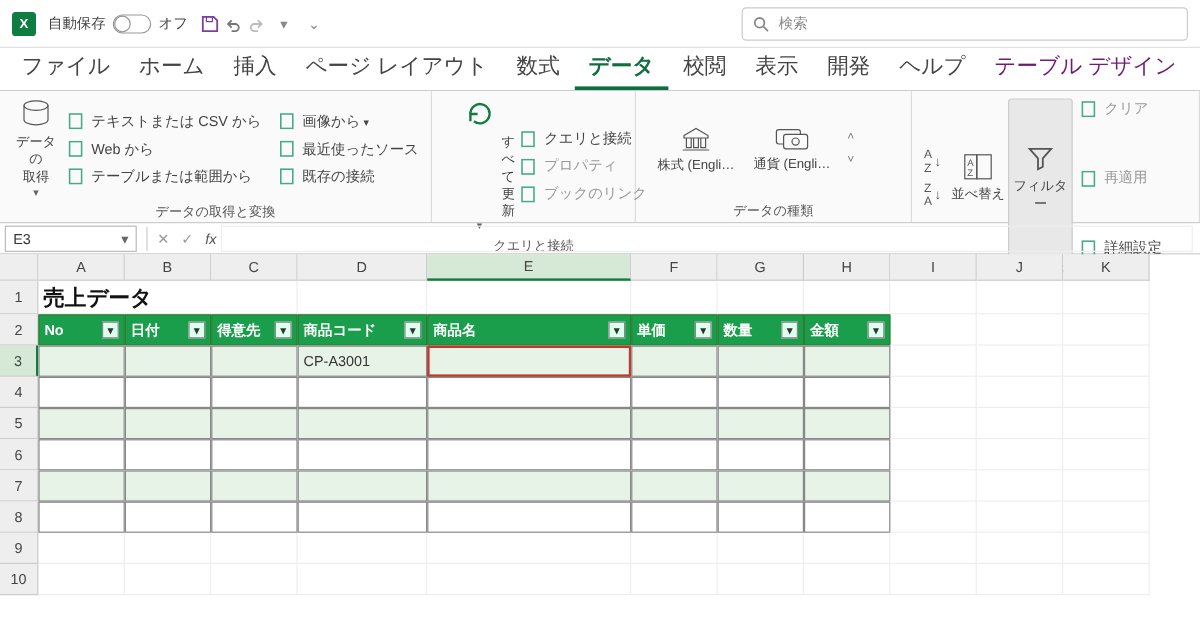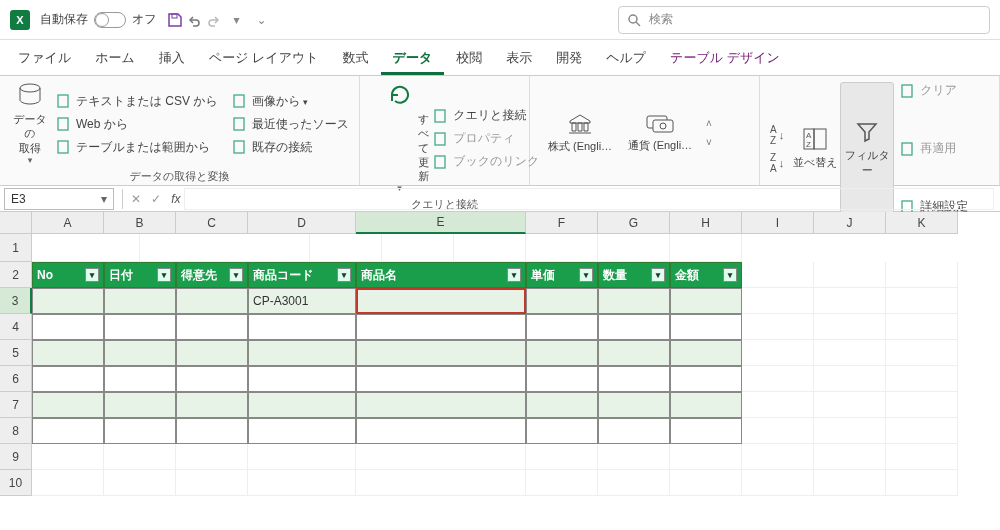--- a/index.html
+++ b/index.html
@@ -10,21 +10,21 @@
   .titlebar .autosave { display:flex;align-items:center;font-size:12px;color:#444;}
   .titlebar .toggle { width:32px;height:16px;border:1px solid #999;border-radius:10px;margin:0 6px;position:relative;}
   .titlebar .toggle::after{content:"";width:12px;height:12px;border:1px solid #999;background:#fff;border-radius:50%;position:absolute;left:0;top:0;}
   .titlebar .q { width:20px;text-align:center;color:#555;}
   .titlebar .doctitle{margin-left:18px;font-size:13px;color:#444;}
   .titlebar .chev{margin-left:10px;color:#888;}
   .titlebar .search{margin-left:auto;width:372px;height:28px;border:1px solid #ccc;border-radius:4px;display:flex;align-items:center;padding:0 8px;color:#888;}
   .titlebar .search .mag{margin-right:8px;}
   
   .tabs{display:flex;align-items:end;height:36px;padding:0 6px;border-bottom:1px solid #ccc;}
-  .tab{padding:6px 12px 8px;font-size:13px;color:#444;cursor:pointer;}
+  .tab{padding:6px 12px 8px;font-size:18px;color:#444;cursor:pointer;}
   .tab.active{color:#0f6e3e;font-weight:bold;border-bottom:3px solid #0f6e3e;padding-bottom:5px;}
   .tab.design{color:#701a75;}
   
   .ribbon{display:flex;height:110px;border-bottom:1px solid #ccc;background:#fafafa;}
   .group{border-right:1px solid #ddd;padding:6px 10px 2px;display:flex;flex-direction:column;}
   .group .body{flex:1;display:flex;}
   .group .label{text-align:center;font-size:11px;color:#555;margin-top:2px;}
   .vbtn{display:flex;flex-direction:column;align-items:center;justify-content:center;width:60px;font-size:11px;color:#444;cursor:pointer;text-align:center;line-height:1.3;}
   .vbtn .ic{font-size:22px;margin-bottom:4px;}
   .linklist{display:flex;flex-direction:column;gap:6px;font-size:12px;color:#444;justify-content:center;}
@@ -244,20 +244,21 @@
               <circle cx="18" cy="14" r="3" fill="none" stroke="#555"></circle>
             </svg>
         </span>
         <span>通貨 (Engli…</span>
       </div>
       <div style="display:flex;flex-direction:column;gap:8px;color:#777;font-size:10px;margin-left:6px;">
         <span>˄</span>
         <span>˅</span>
       </div>
     </div>
+    <div class="label">データの種類</div>
   </div>
 
   <div class="group" style="flex:1;">
     <div class="body">
       <div style="display:flex;flex-direction:column;justify-content:center;gap:6px;font-size:11px;color:#555;margin-right:6px;">
         <div style="display:flex;align-items:center;gap:2px;cursor:pointer;"><span style="font-size:10px;">A<br>Z</span>↓</div>
         <div style="display:flex;align-items:center;gap:2px;cursor:pointer;"><span style="font-size:10px;">Z<br>A</span>↓</div>
       </div>
       <div class="vbtn" style="width:50px;">
         <span class="ic">
@@ -336,20 +337,21 @@
         <div class="colhdr" style="width: 72px;">G</div>
         <div class="colhdr" style="width: 72px;">H</div>
         <div class="colhdr" style="width: 72px;">I</div>
         <div class="colhdr" style="width: 72px;">J</div>
         <div class="colhdr" style="width: 72px;">K</div>
       </div>
   </div>
   <div>
       <div class="row">
         <div class="rowhdr" style="height: 28px;">1</div>
+        <div class="cell title-cell" style="width: 216px; height: 28px;">売上データ</div>
         <div class="cell" style="width: 108px; height: 28px;"></div>
         <div class="cell" style="width: 170px; height: 28px;"></div>
         <div class="cell" style="width: 72px; height: 28px;"></div>
         <div class="cell" style="width: 72px; height: 28px;"></div>
         <div class="cell" style="width: 72px; height: 28px;"></div>
         <div class="cell" style="width: 72px; height: 28px;"></div>
         <div class="cell" style="width: 72px; height: 28px;"></div>
         <div class="cell" style="width: 72px; height: 28px;"></div>
       </div>
       <div class="row">

